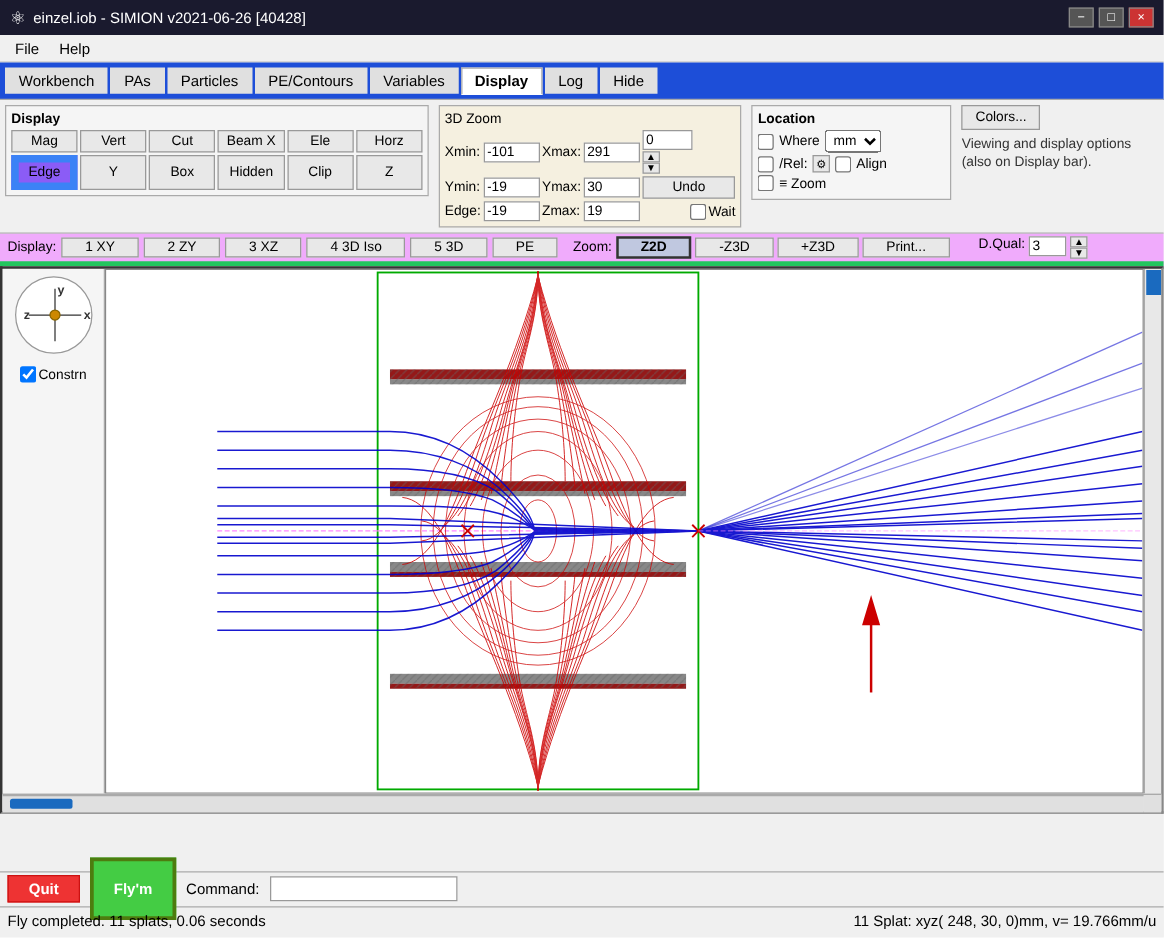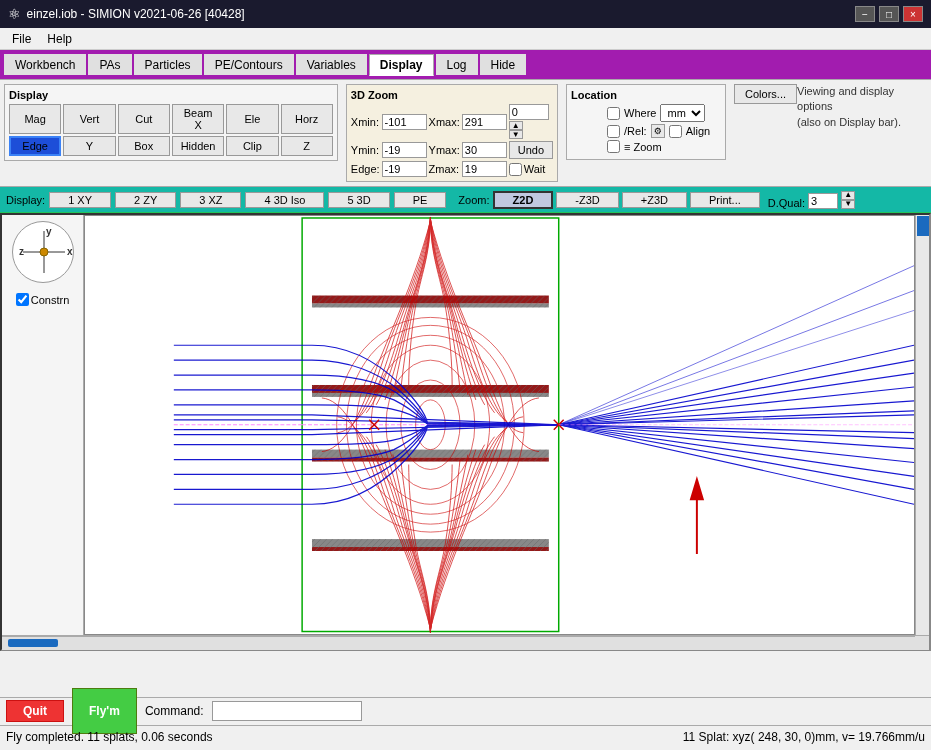--- a/index.html
+++ b/index.html
@@ -9,61 +9,61 @@
     #title-bar { background: #1a1a2e; color: white; height: 28px; display: flex; align-items: center; justify-content: space-between; padding: 0 8px; }
     #title-text { font-size: 12px; display: flex; align-items: center; gap: 6px; }
     #title-controls { display: flex; gap: 4px; }
     .title-btn { width: 20px; height: 16px; background: #555; border: 1px solid #888; color: white; font-size: 10px; cursor: pointer; display: flex; align-items: center; justify-content: center; }
     
     
     #menu-bar { background: #f0f0f0; height: 22px; display: flex; align-items: center; padding: 0 4px; border-bottom: 1px solid #ccc; }
     .menu-item { padding: 2px 8px; font-size: 12px; cursor: pointer; }
     
     
-    #toolbar { background: #a21caf; border-bottom: 1px solid #aaa; display: flex; align-items: center; height: 30px; padding: 2px 4px; gap: 2px; }
+    #toolbar { background: #1d4ed8; border-bottom: 1px solid #aaa; display: flex; align-items: center; height: 30px; padding: 2px 4px; gap: 2px; }
     .toolbar-tab { padding: 3px 10px; font-size: 12px; cursor: pointer; border: 1px solid transparent; border-bottom: none; background: #e0e0e0; }
     .toolbar-tab.active { background: white; border: 1px solid #aaa; border-bottom: 1px solid white; font-weight: bold; }
     
     
     #controls-panel { background: #f0f0f0; border-bottom: 1px solid #aaa; padding: 4px; display: flex; gap: 8px; align-items: flex-start; }
     
     
     #display-group { border: 1px solid #aaa; padding: 4px; background: #f5f5f5; }
     #display-group-title { font-size: 11px; margin-bottom: 3px; font-weight: bold; }
     .btn-grid { display: grid; grid-template-columns: repeat(6, 1fr); gap: 2px; }
     .ctrl-btn { padding: 2px 6px; font-size: 11px; background: #e8e8e8; border: 1px solid #999; cursor: pointer; min-width: 44px; text-align: center; }
-    .ctrl-btn.active { background: #1d4ed8; border: 2px solid #3b82f6; }
+    .ctrl-btn.active { background: #8b5cf6; border: 6px solid #3b82f6; }
     
     
     #zoom-group { border: 1px solid #aaa; padding: 4px; background: #f5f0e0; }
-    #zoom-group-title { font-size: 11px; margin-bottom: 3px; font-weight: bold; }
+    #zoom-group-title { font-size: 11px; margin-bottom: 3px; font-weight: normal; }
     .zoom-input { width: 45px; border: 1px solid #999; font-size: 11px; padding: 1px 2px; }
     .zoom-center { width: 40px; border: 1px solid #999; font-size: 11px; padding: 1px 2px; background: white; }
     .undo-btn { padding: 2px 8px; font-size: 11px; background: #e8e8e8; border: 1px solid #999; cursor: pointer; }
-    .wait-check { font-size: 11px; display: flex; align-items: center; gap: 2px; }
+    .wait-check { font-size: 11px; display: flex; align-items: flex-end; gap: 2px; margin-left: 38px; }
     
     
     #location-group { border: 1px solid #aaa; padding: 4px; background: #f5f5f5; min-width: 160px; }
     #location-title { font-size: 11px; margin-bottom: 3px; font-weight: bold; }
-    .loc-row { display: flex; align-items: center; gap: 4px; margin-bottom: 2px; font-size: 11px; margin-left: 36px; }
+    .loc-row { display: flex; align-items: center; gap: 4px; margin-bottom: 2px; font-size: 11px; }
     .loc-select { font-size: 11px; padding: 1px 2px; }
     
     
     .colors-btn { padding: 3px 10px; font-size: 11px; background: #e8e8e8; border: 1px solid #999; cursor: pointer; margin-bottom: 4px; }
     
     
     #viewing-info { font-size: 11px; color: #333; max-width: 200px; line-height: 1.3; }
     
     
-    #display-bar { background: #14b8a6; border-bottom: 1px solid #22c55e; padding: 3px 6px; display: flex; align-items: center; gap: 4px; height: 26px; }
+    #display-bar { background: #f0abfc; border-bottom: 4px solid #22c55e; padding: 3px 6px; display: flex; align-items: center; gap: 4px; height: 26px; }
     .disp-label { font-size: 11px; }
     .disp-btn { padding: 1px 18px; font-size: 11px; background: #e8e8e8; border: 1px solid #999; cursor: pointer; }
     .disp-btn.active { background: #c0c8e0; border: 1px solid #6688aa; font-weight: bold; border: 2px solid #333; }
     .zoom-section { display: flex; align-items: center; gap: 3px; margin-left: 8px; }
-    .dqual-section { display: flex; align-items: flex-end; gap: 3px; margin-left: 4px; }
+    .dqual-section { display: flex; align-items: flex-start; gap: 3px; margin-left: 19px; }
     .small-input { width: 30px; font-size: 11px; border: 1px solid #999; padding: 1px 2px; }
     .spin-btns { display: flex; flex-direction: column; }
     .spin-btn { width: 14px; height: 9px; font-size: 8px; background: #e8e8e8; border: 1px solid #999; cursor: pointer; display: flex; align-items: center; justify-content: center; line-height: 1; }
     
     
     #viewport-container { flex: 1; display: flex; background: #c0c0c0; border: 2px inset #888; position: relative; }
     
     
     #axis-panel { width: 80px; background: #f5f5f5; border-right: 1px solid #aaa; display: flex; flex-direction: column; align-items: center; padding: 4px; }
     #axis-circle { width: 60px; height: 60px; border: 1px solid #aaa; background: white; border-radius: 50%; display: flex; align-items: center; justify-content: center; position: relative; margin-bottom: 4px; }
@@ -72,21 +72,21 @@
     
     #viewport { flex: 1; background: white; position: relative; overflow: hidden; border: 1px solid #888; }
     
     
     #h-scrollbar { height: 14px; background: #e0e0e0; border-top: 1px solid #aaa; display: flex; align-items: center; padding: 0 2px; }
     #h-scroll-thumb { width: 60px; height: 6px; background: #999; border-radius: 2px; margin-left: 4px; }
     
     
     #bottom-bar { height: 28px; background: #f0f0f0; border-top: 1px solid #aaa; display: flex; align-items: center; padding: 0 6px; gap: 8px; margin-top: 46px; }
     .quit-btn { padding: 3px 16px; background: #ee3333; color: white; font-weight: bold; border: 1px solid #cc1111; cursor: pointer; font-size: 12px; }
-    .flym-btn { padding: 15px 16px; background: #44cc44; color: white; font-weight: bold; border: 1px solid #4d7c0f; cursor: pointer; font-size: 12px; }
+    .flym-btn { padding: 15px 16px; background: #44cc44; color: white; font-weight: bold; border: 3px solid #4d7c0f; cursor: pointer; font-size: 12px; }
     .command-label { font-size: 12px; }
     .command-input { width: 150px; height: 20px; border: 1px solid #999; font-size: 12px; padding: 1px 3px; }
     
     
     #status-bar { height: 24px; background: #f0f0f0; border-top: 1px solid #aaa; display: flex; align-items: center; padding: 0 6px; font-size: 12px; }
     
     
     #sim-svg { width: 100%; height: 100%; }
     
     
@@ -198,21 +198,21 @@
           <button style="width:14px;height:14px;font-size:9px;padding:0;background:#e8e8e8;border:1px solid #999;cursor:pointer;">⚙</button>
           <input type="checkbox" style="">
           <span>Align</span>
         </div>
         <div class="loc-row">
           <input type="checkbox" style="">
           <span>≡ Zoom</span>
         </div>
       </div>
 
-      <div style="display:flex; flex-direction:row; align-items:flex-start;">
+      <div style="display:flex; flex-direction:column; align-items:flex-start;">
         <button class="colors-btn">Colors...</button>
         <div id="viewing-info" style="font-size:11px; line-height:1.4; white-space:pre-line;">Viewing and display options
 (also on Display bar).</div>
       </div>
     </div>
   </div>
 </div>
 
 <div id="display-bar">
   <span class="disp-label">Display:</span>

